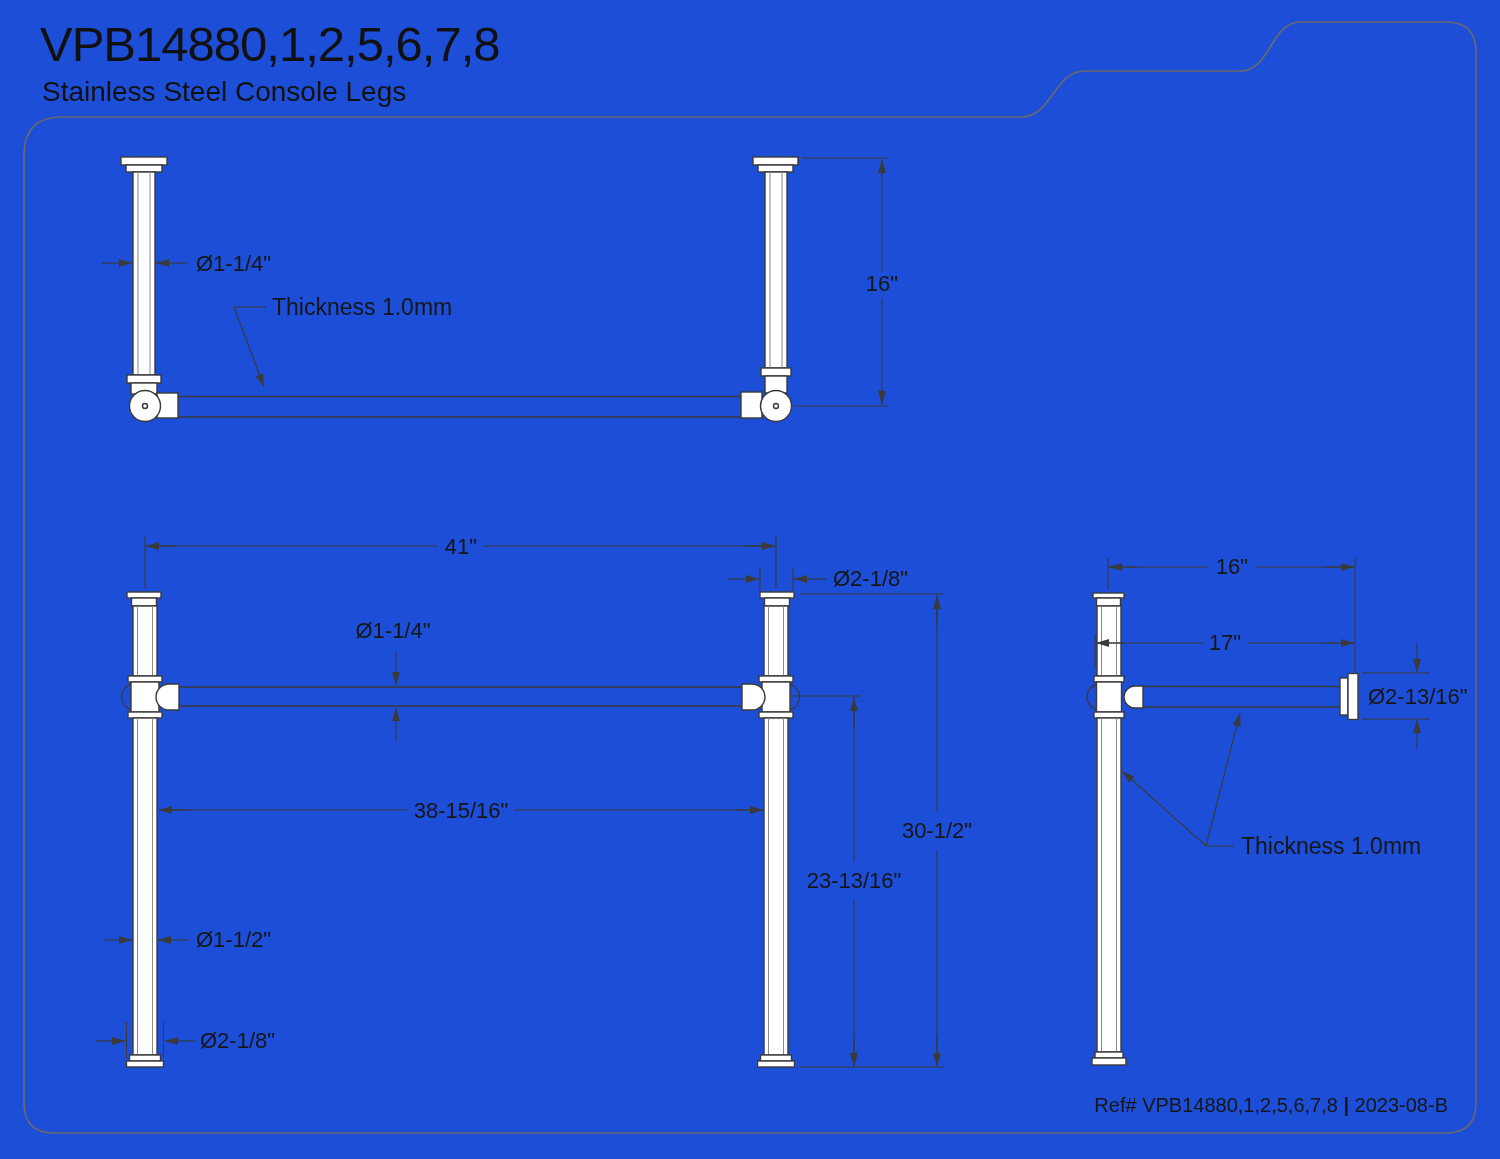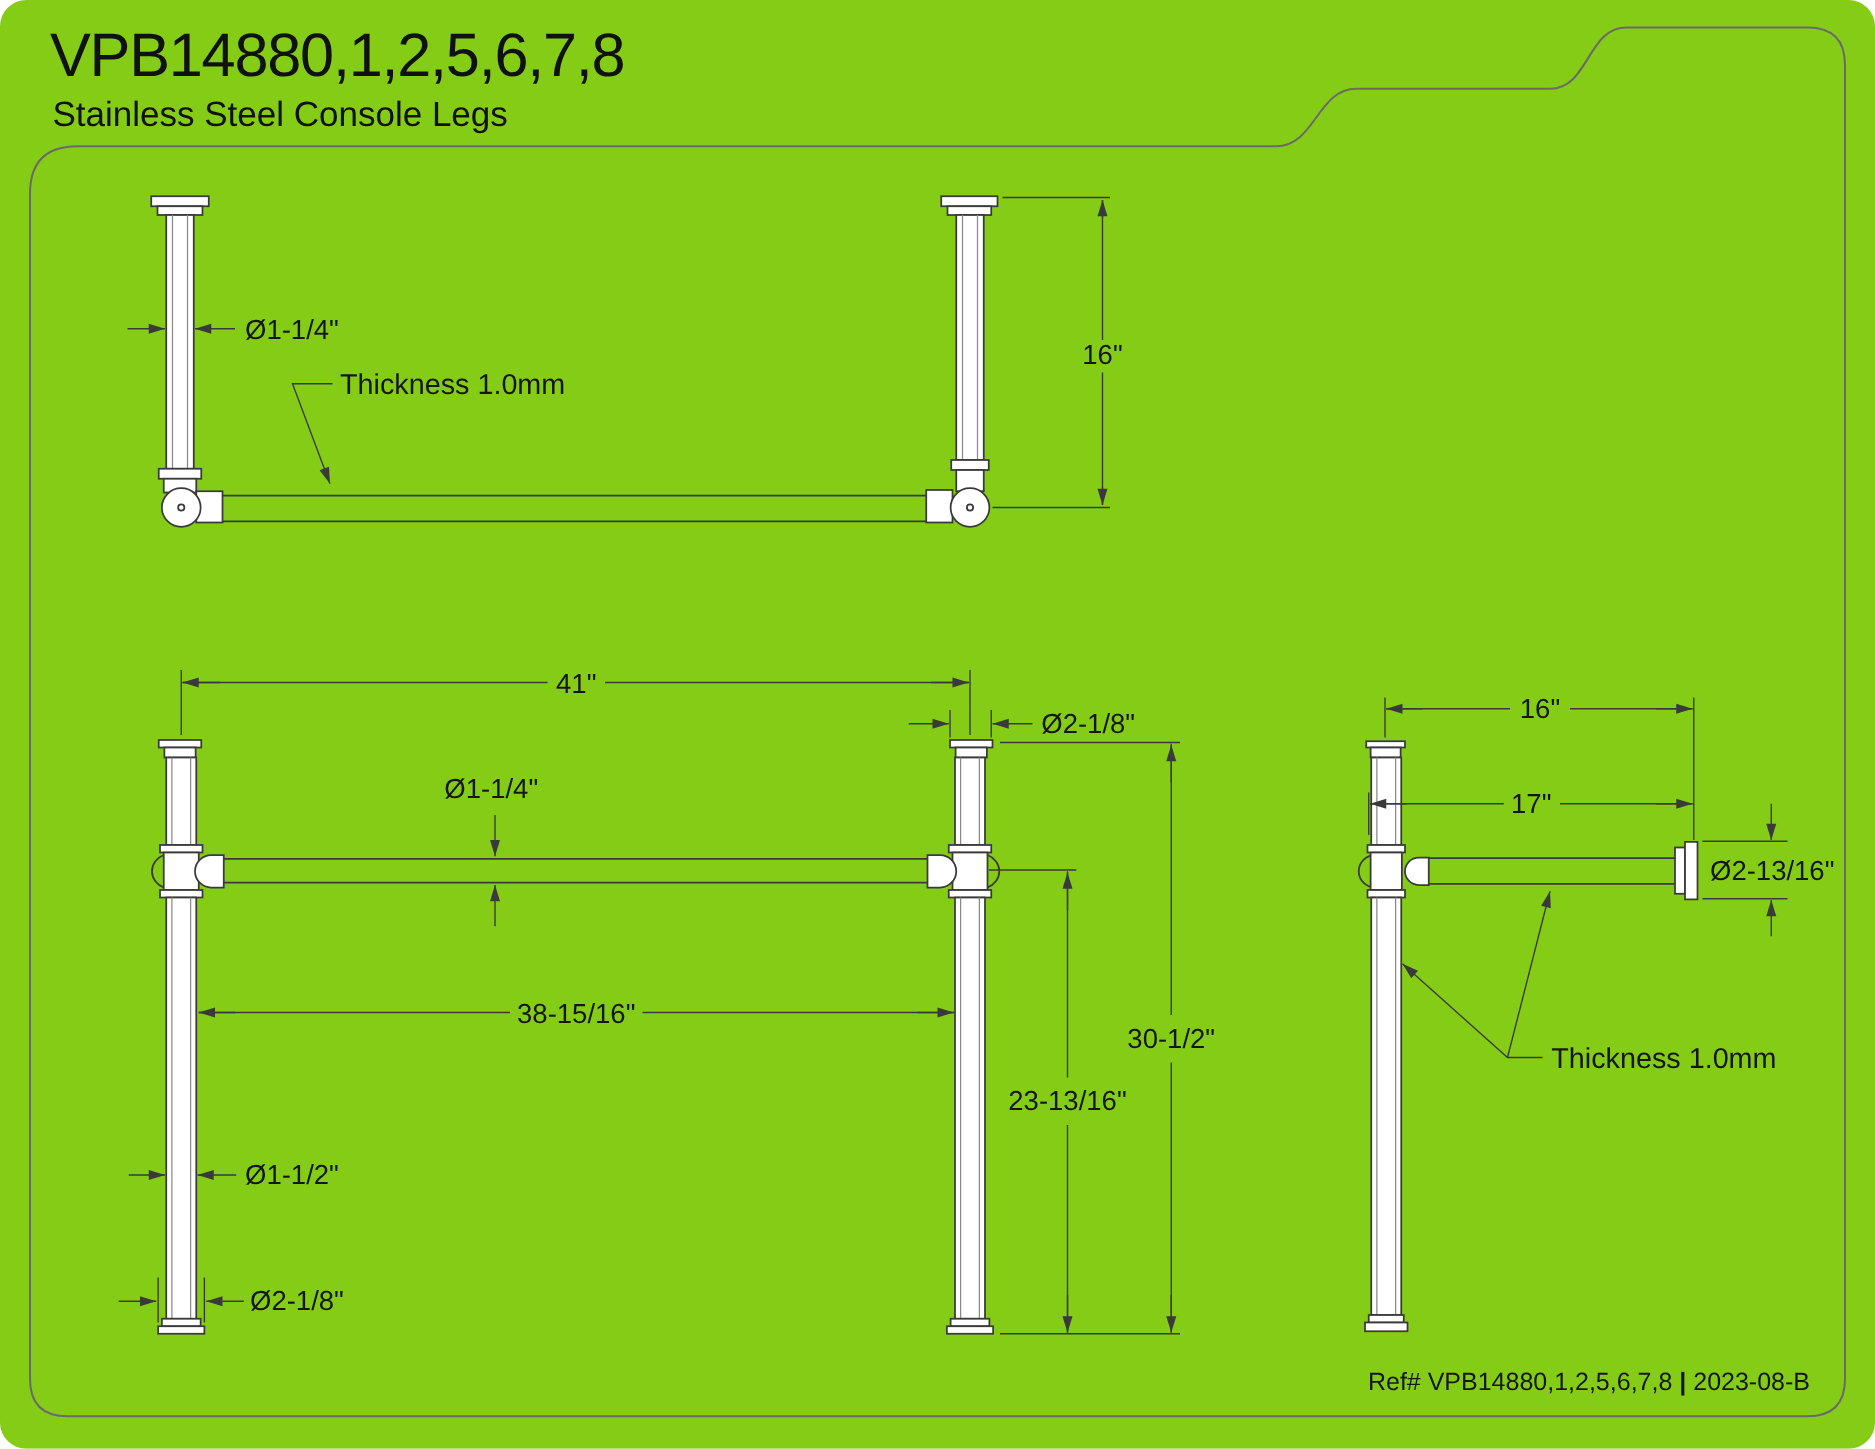--- a/index.html
+++ b/index.html
@@ -1,16 +1,16 @@
 <!DOCTYPE html>
 <html><head>
 <meta charset="utf-8">
 <style>
   html,body{margin:0;padding:0;background:#fff;}
-  #sheet{position:relative;width:1500px;height:1159px;background:#84cc16;font-family:"Liberation Sans",sans-serif;border-radius:21px;}
+  #sheet{position:relative;width:1500px;height:1159px;background:#1d4ed8;font-family:"Liberation Sans",sans-serif;}
   svg{display:block;}
   .ln{stroke:#3a3a3a;stroke-width:1.4;fill:none;}
   .lnw{stroke:#3a3a3a;stroke-width:1.4;fill:#fff;}
   .thin{stroke:#8a8a8a;stroke-width:1;fill:none;}
   .dim{stroke:#3a3a3a;stroke-width:1.1;fill:none;}
   .border{stroke:#6a6a6a;stroke-width:1.6;fill:none;}
   .t-title{font-size:49px;fill:#111;letter-spacing:-1px;}
   .t-sub{font-size:28px;fill:#111;}
   .t-dim{font-size:22px;fill:#161616;}
   .t-note{font-size:23px;fill:#161616;}

